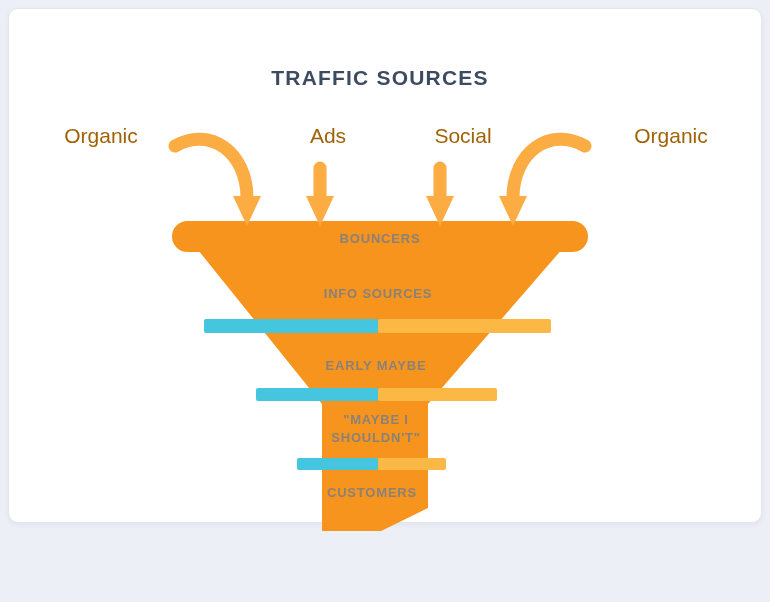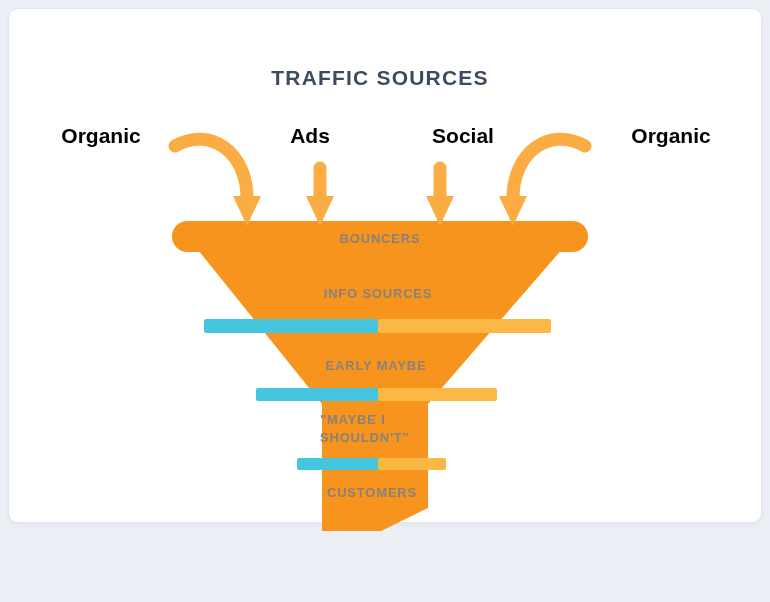--- a/index.html
+++ b/index.html
@@ -47,32 +47,32 @@
     font-weight: 600;
     letter-spacing: 1.2px;
     color: #3d4b61;
     white-space: nowrap;
   }
   .src {
     position: absolute;
     top: 124px;
     transform: translateX(-50%);
     font-size: 21px;
-    font-weight: 700;
-    color: #000000;
+    font-weight: 400;
+    color: #a16207;
     white-space: nowrap;
   }
   .stage {
     position: absolute;
     transform: translateX(-50%);
     font-size: 13px;
     font-weight: 600;
     letter-spacing: 0.8px;
     color: #8a8178;
-    text-align: left;
+    text-align: center;
     white-space: nowrap;
   }
   .stage.wrap {
     width: 112px;
     white-space: normal;
     line-height: 18px;
   }
 </style>
 </head>
 <body>
@@ -103,21 +103,21 @@
     <path class="arrow-stroke" d="M440,168 L440,198"></path>
     <polygon class="arrow-fill" points="426,196 454,196 440,226"></polygon>
 
     <path class="arrow-stroke" d="M585,146 C550,126 513,152 513,198"></path>
     <polygon class="arrow-fill" points="499,196 527,196 513,226"></polygon>
   </svg>
 
   <div class="title">TRAFFIC SOURCES</div>
 
   <div class="src" style="left:101px">Organic</div>
-  <div class="src" style="left:310px">Ads</div>
+  <div class="src" style="left:328px">Ads</div>
   <div class="src" style="left:463px">Social</div>
   <div class="src" style="left:671px">Organic</div>
 
   <div class="stage" style="left:380px; top:231px">BOUNCERS</div>
   <div class="stage" style="left:378px; top:286px">INFO SOURCES</div>
   <div class="stage" style="left:376px; top:358px">EARLY MAYBE</div>
   <div class="stage wrap" style="left:376px; top:411px">"MAYBE I SHOULDN'T"</div>
   <div class="stage" style="left:372px; top:485px">CUSTOMERS</div>
 
 </div>

